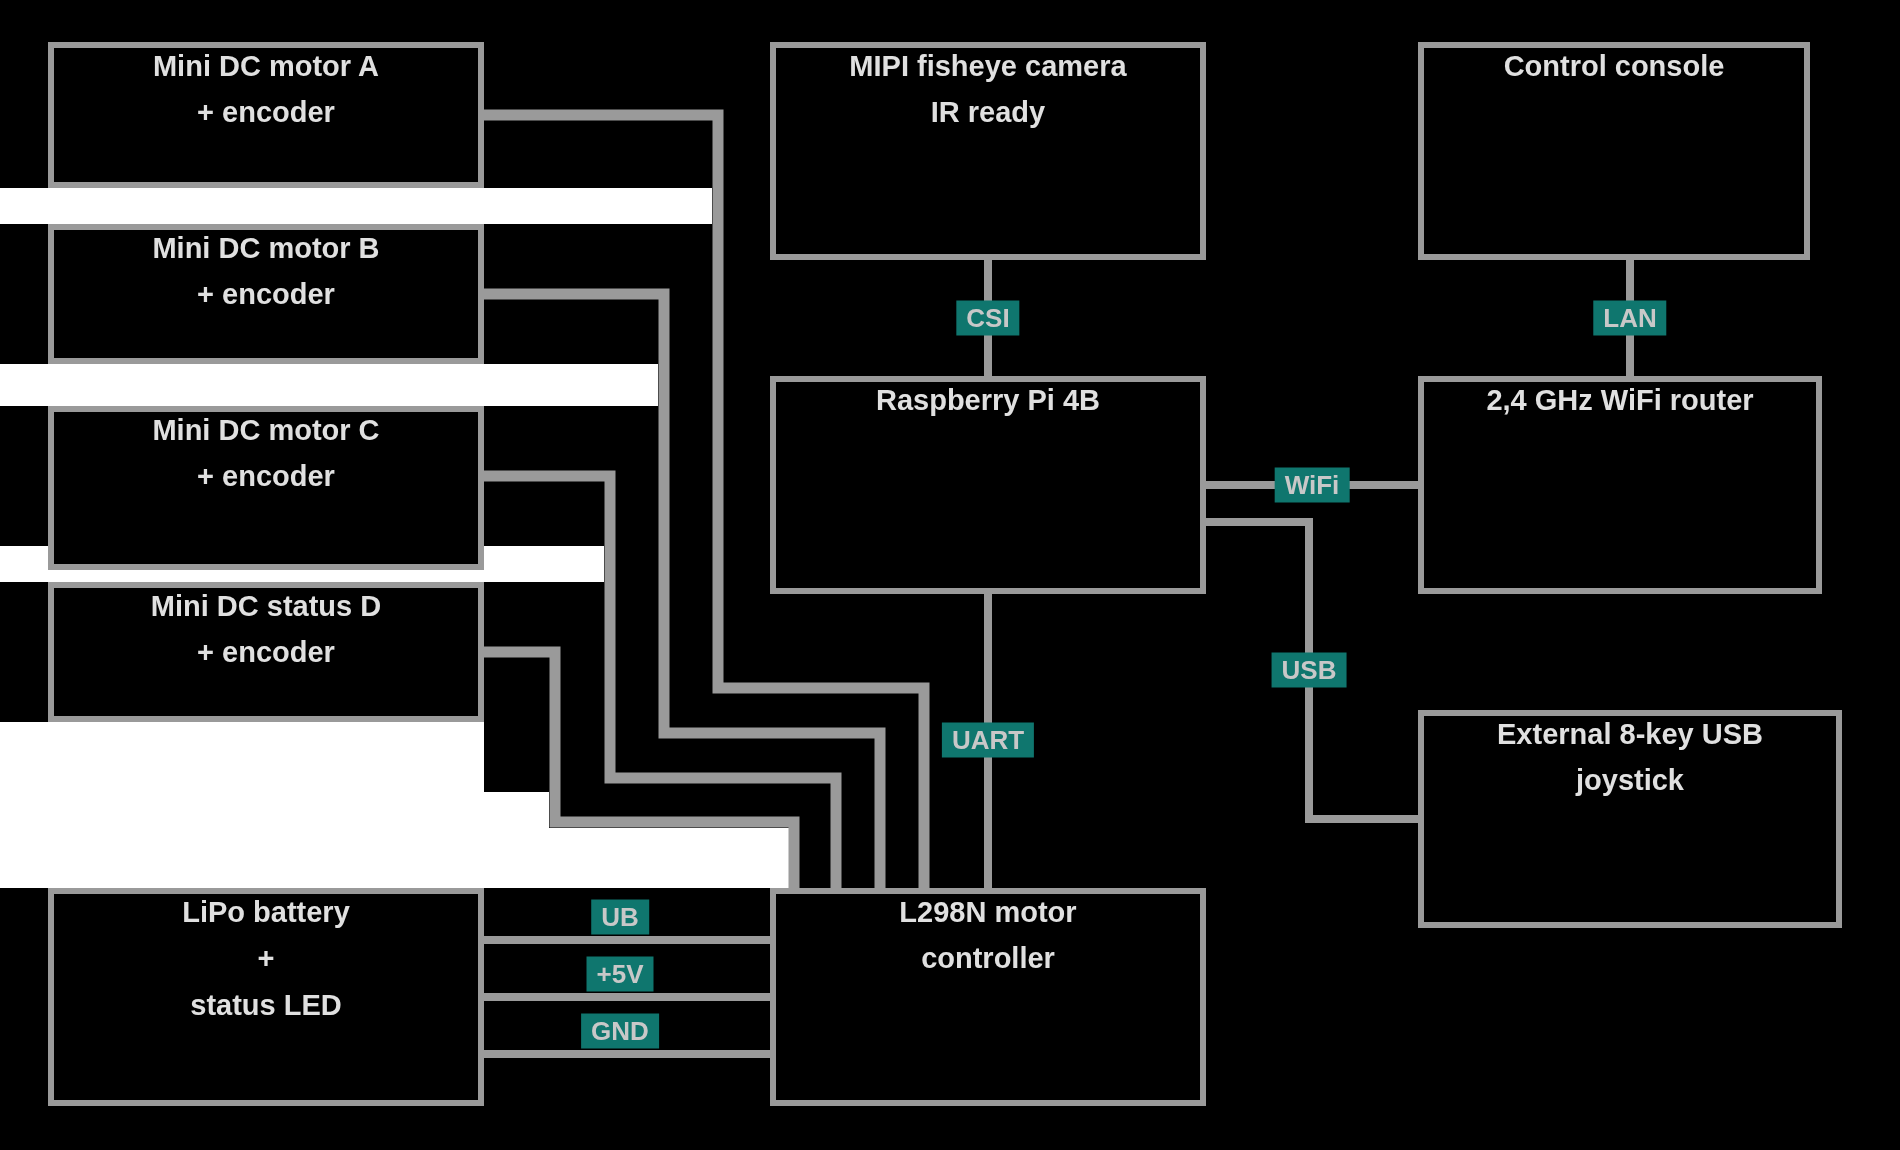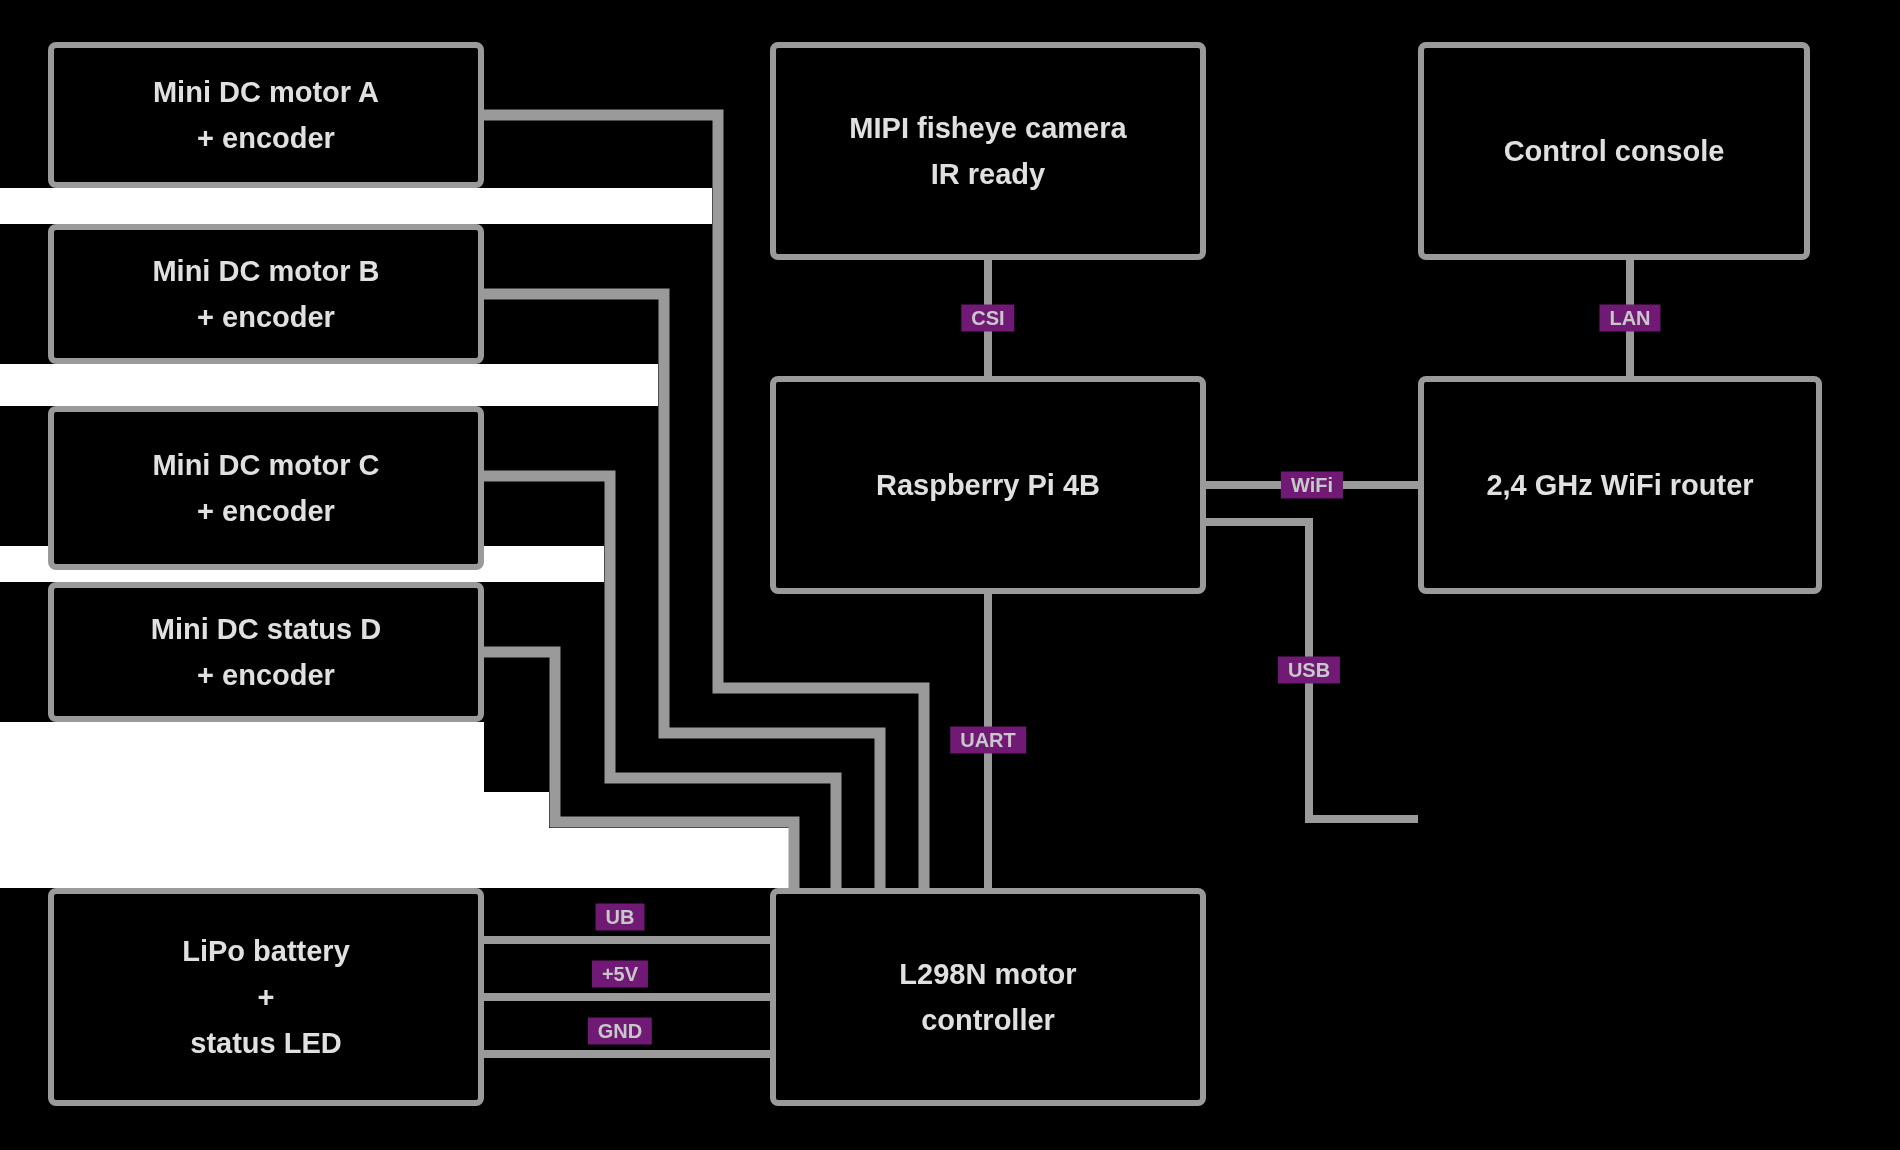--- a/index.html
+++ b/index.html
@@ -38,39 +38,38 @@
     fill: none;
     stroke: #9a9a9a;
     stroke-width: 8;
     stroke-linejoin: miter;
   }
   .box {
     position: absolute;
     box-sizing: border-box;
     background: #000;
     border: 6px solid #9a9a9a;
-    border-radius: 8px;
+    border-radius: 0;
     display: flex;
     flex-direction: column;
     align-items: center;
-    justify-content: center;
     gap: 10px;
     color: #e0e0e0;
     font-size: 29px;
     font-weight: 700;
     text-align: center;
     line-height: 1.25;
   }
   .box .bl { white-space: nowrap; }
   .clabel {
     position: absolute;
     transform: translate(-50%, -50%);
-    background: #701a75;
+    background: #0f766e;
     color: #c8c8c8;
-    font-size: 20px;
+    font-size: 26px;
     font-weight: 700;
     padding: 2px 10px;
     white-space: nowrap;
   }
 </style>
 </head>
 <body>
 
 <div id="canvas">
 
@@ -129,20 +128,24 @@
     <div class="bl">L298N motor</div>
     <div class="bl">controller</div>
   </div>
 
   <div class="box" style="left:1418px;top:42px;width:392px;height:218px">
     <div class="bl">Control console</div>
   </div>
   <div class="box" style="left:1418px;top:376px;width:404px;height:218px">
     <div class="bl">2,4 GHz WiFi router</div>
   </div>
+  <div class="box" style="left:1418px;top:710px;width:424px;height:218px">
+    <div class="bl">External 8-key USB</div>
+    <div class="bl">joystick</div>
+  </div>
 
   <div class="clabel" style="left:988px;top:318px">CSI</div>
   <div class="clabel" style="left:1630px;top:318px">LAN</div>
   <div class="clabel" style="left:1312px;top:485px">WiFi</div>
   <div class="clabel" style="left:1309px;top:670px">USB</div>
   <div class="clabel" style="left:988px;top:740px">UART</div>
   <div class="clabel" style="left:620px;top:917px">UB</div>
   <div class="clabel" style="left:620px;top:974px">+5V</div>
   <div class="clabel" style="left:620px;top:1031px">GND</div>
 

